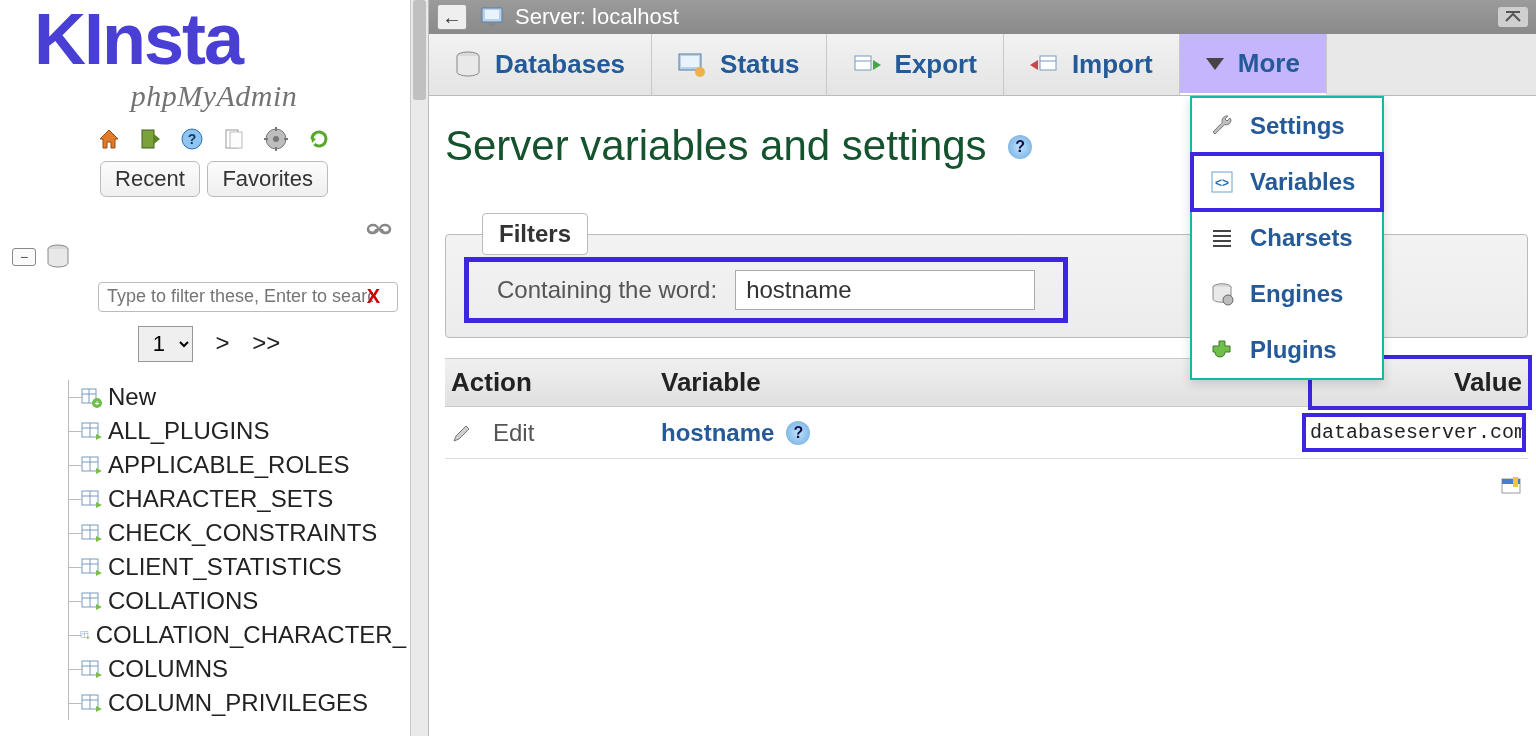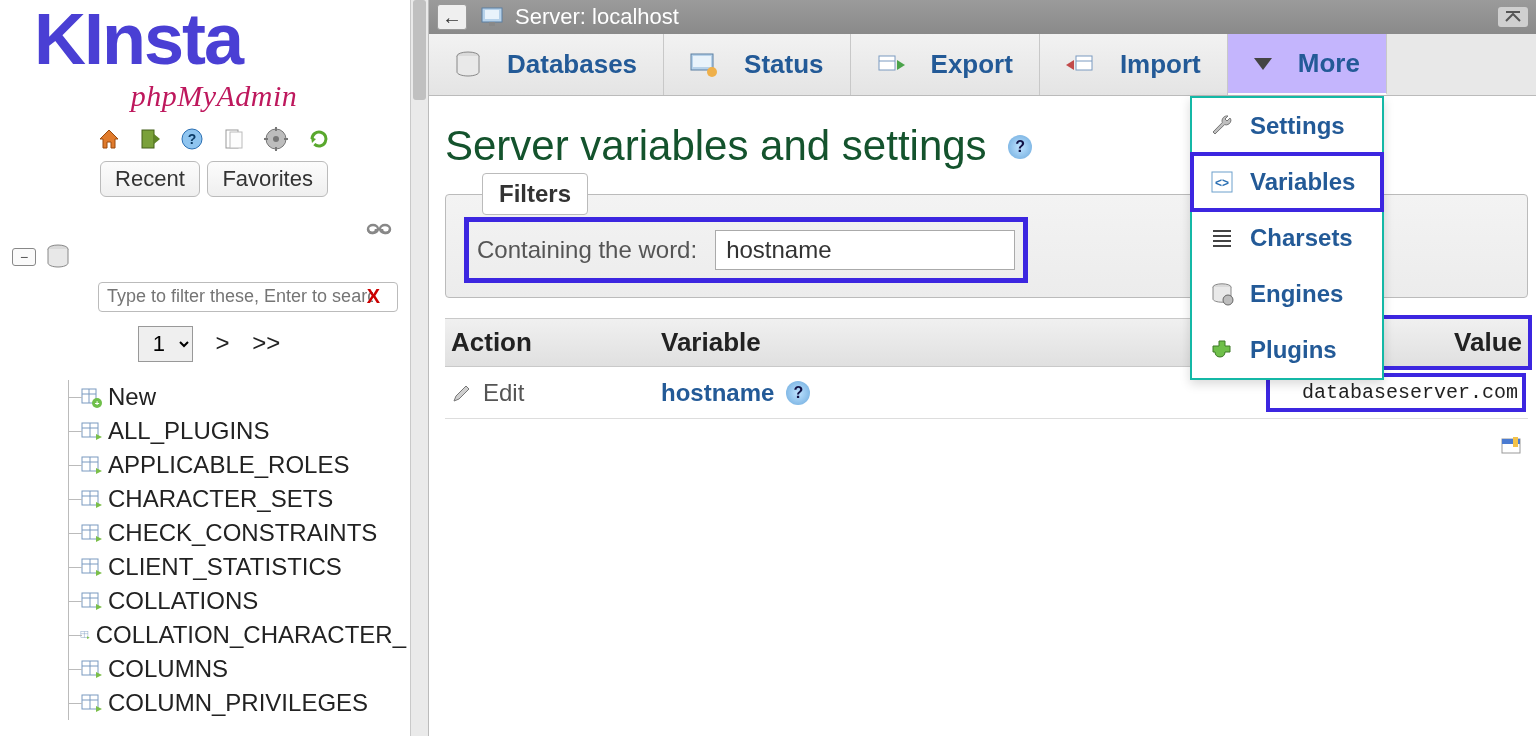--- a/index.html
+++ b/index.html
@@ -35,21 +35,21 @@
 }
 .logo-wrap {
   padding: 4px 10px 2px 10px;
   text-align: center;
 }
 .logo-link { display: inline-block; }
 .pma-subtitle {
   font-family: "Times New Roman", serif;
   font-style: italic;
   font-size: 30px;
-  color: #be185d;
+  color: #737373;
   text-align: center;
   margin: -2px 0 8px 0;
   letter-spacing: 0.5px;
 }
 .quick-icons {
   text-align: center;
   margin: 4px 0 10px 0;
 }
 .quick-icons span, .quick-icons svg {
   display: inline-block;
@@ -172,21 +172,21 @@
 .tabs {
   display: flex;
   height: 62px;
   background: #e8e8e8;
   border-bottom: 1px solid #bbb;
   position: relative;
 }
 .tab {
   display: flex;
   align-items: center;
-  gap: 26px;
+  gap: 14px;
   padding: 10px 26px;
   color: #235a97;
   font-weight: 700;
   font-size: 26px;
   border-right: 1px solid #c8c8c8;
   cursor: pointer;
   background: linear-gradient(#f2f2f2,#e4e4e4);
 }
 .tab.more { position: relative; background: #c4b5fd; border-bottom: 2px solid #fff; }
 .tab .tri {
@@ -232,21 +232,21 @@
 }
 .help-q {
   display: inline-flex;
   width: 24px; height: 24px; border-radius: 50%;
   background: radial-gradient(#bfe3ff,#6aa8dc);
   color: #114; align-items: center; justify-content: center;
   font-weight: bold; font-size: 16px; margin-left: 18px; vertical-align: 8px;
 }
 
 .filters-field {
-  margin-top: 24px;
+  margin-top: 64px;
   border: 1px solid #bbb;
   border-radius: 4px;
   background: linear-gradient(#f3f3f3,#ececec);
   padding: 22px 18px 14px 18px;
   position: relative;
 }
 .filters-legend {
   position: absolute;
   top: -22px; left: 36px;
   background: #fff;
@@ -255,21 +255,21 @@
   padding: 6px 16px;
   font-weight: 700;
   font-size: 24px;
   color: #333;
 }
 .filter-box {
   display: inline-flex;
   align-items: center;
   gap: 18px;
   border: 5px solid #3c26e0;
-  padding: 8px 8px;
+  padding: 8px 28px;
 }
 .filter-box label { font-size: 24px; color: #555; }
 .filter-box input {
   width: 300px; height: 40px;
   border: 1px solid #aaa;
   font-size: 24px; color: #333; padding: 0 10px;
 }
 
 .var-table {
   margin-top: 20px;
@@ -288,24 +288,24 @@
 .th-var { flex: 1; padding: 8px 6px; }
 .th-val { width: 216px; text-align: right; padding: 8px 6px; outline: 4px solid #3c26e0; }
 .td-row {
   display: flex;
   align-items: center;
   font-size: 24px;
   color: #235a97;
   padding: 10px 6px;
   border-bottom: 1px solid #ddd;
 }
-.td-action { width: 210px; color: #555; display: flex; align-items: center; gap: 10px; }
+.td-action { width: 210px; color: #555; display: flex; align-items: center; gap: 20px; }
 .td-var { flex: 1; font-weight: 700; display: flex; align-items: center; gap: 8px; }
 .td-val {
-  width: 252px;
+  width: 216px;
   text-align: right;
   font-family: "Courier New", monospace;
   font-size: 20px;
   color: #222;
   outline: 4px solid #3c26e0;
   padding: 4px 4px;
 }
 .bookmark-icon {
   float: right; margin-top: 18px; margin-right: 6px;
   width: 22px; height: 22px;

